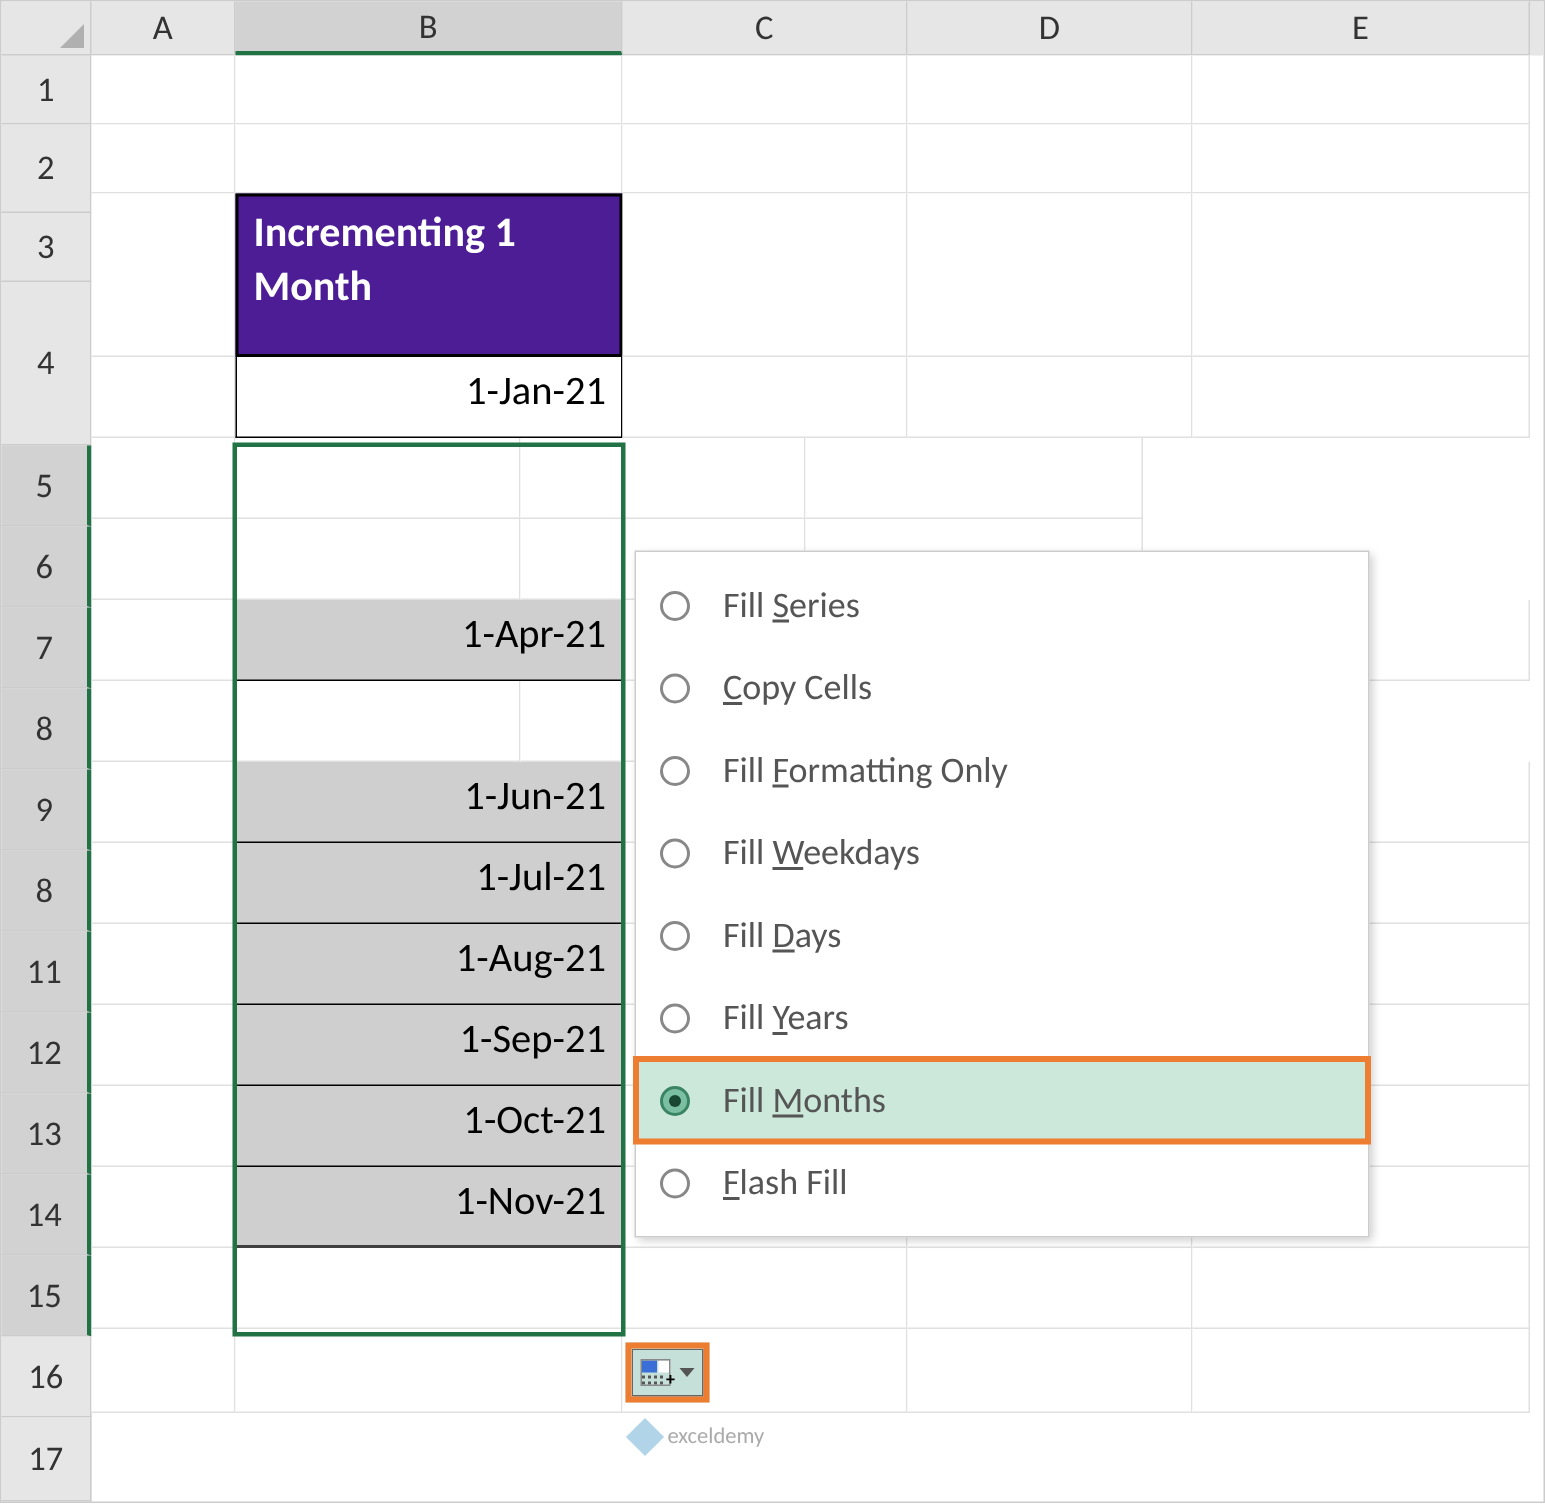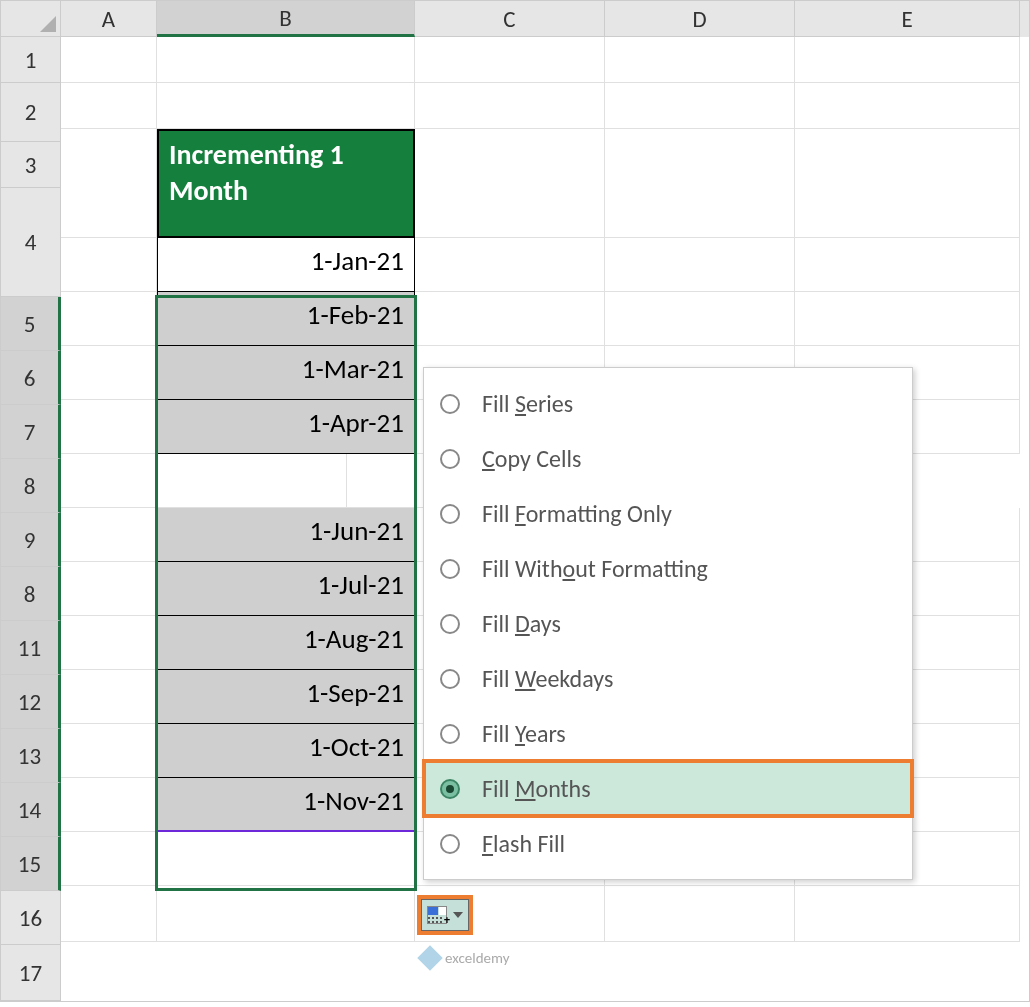--- a/index.html
+++ b/index.html
@@ -94,21 +94,21 @@
   .title-cell {
     background: #d6dce5;
     color: #203864;
     font-weight: bold;
     font-size: 30px;
     display: flex;
     align-items: center;
     padding-left: 16px;
   }
   .header-cell {
-    background: #15803d;
+    background: #4c1d95;
     color: #fff;
     font-weight: bold;
     font-size: 28px;
     border: 2px solid #000;
     padding: 6px 10px;
     line-height: 1.3;
     display: flex;
     align-items: flex-start;
   }
   .data-cell {
@@ -292,28 +292,26 @@
 
         <div class="cell-row" style="height:54px">
             <div class="cell" style="width:96px"></div>
             <div class="cell data-cell first" style="width:258px">1-Jan-21</div>
             <div class="cell" style="width:190px"></div>
             <div class="cell" style="width:190px"></div>
             <div class="cell" style="width:225px"></div>
           </div>
         <div class="cell-row" style="height:54px">
             <div class="cell" style="width:96px"></div>
-            <div class="cell data-cell sel" style="width:258px">1-Feb-21</div>
-            <div class="cell" style="width:190px"></div>
-            <div class="cell" style="width:190px"></div>
-            <div class="cell" style="width:225px"></div>
-          </div>
-        <div class="cell-row" style="height:54px">
-            <div class="cell" style="width:96px"></div>
-            <div class="cell data-cell sel" style="width:258px">1-Mar-21</div>
+            <div class="cell" style="width:190px"></div>
+            <div class="cell" style="width:190px"></div>
+            <div class="cell" style="width:225px"></div>
+          </div>
+        <div class="cell-row" style="height:54px">
+            <div class="cell" style="width:96px"></div>
             <div class="cell" style="width:190px"></div>
             <div class="cell" style="width:190px"></div>
             <div class="cell" style="width:225px"></div>
           </div>
         <div class="cell-row" style="height:54px">
             <div class="cell" style="width:96px"></div>
             <div class="cell data-cell sel" style="width:258px">1-Apr-21</div>
             <div class="cell" style="width:190px"></div>
             <div class="cell" style="width:190px"></div>
             <div class="cell" style="width:225px"></div>
@@ -354,21 +352,21 @@
           </div>
         <div class="cell-row" style="height:54px">
             <div class="cell" style="width:96px"></div>
             <div class="cell data-cell sel" style="width:258px">1-Oct-21</div>
             <div class="cell" style="width:190px"></div>
             <div class="cell" style="width:190px"></div>
             <div class="cell" style="width:225px"></div>
           </div>
         <div class="cell-row" style="height:54px">
             <div class="cell" style="width:96px"></div>
-            <div class="cell data-cell sel" style="width:258px;border-bottom:2px solid #6d28d9">1-Nov-21</div>
+            <div class="cell data-cell sel" style="width:258px;border-bottom:2px solid #404040">1-Nov-21</div>
             <div class="cell" style="width:190px"></div>
             <div class="cell" style="width:190px"></div>
             <div class="cell" style="width:225px"></div>
           </div>
 
         <div class="cell-row" style="height:54px">
             <div class="cell" style="width:96px"></div>
             <div class="cell" style="width:258px"></div>
             <div class="cell" style="width:190px"></div>
             <div class="cell" style="width:190px"></div>
@@ -398,29 +396,25 @@
         <div class="menu-item">
           <span class="radio"></span>
           <span><span></span><span class="ul">C</span><span>opy Cells</span></span>
         </div>
         <div class="menu-item">
           <span class="radio"></span>
           <span><span>Fill </span><span class="ul">F</span><span>ormatting Only</span></span>
         </div>
         <div class="menu-item">
           <span class="radio"></span>
-          <span><span>Fill With</span><span class="ul">o</span><span>ut Formatting</span></span>
+          <span><span>Fill </span><span class="ul">W</span><span>eekdays</span></span>
         </div>
         <div class="menu-item">
           <span class="radio"></span>
           <span><span>Fill </span><span class="ul">D</span><span>ays</span></span>
-        </div>
-        <div class="menu-item">
-          <span class="radio"></span>
-          <span><span>Fill </span><span class="ul">W</span><span>eekdays</span></span>
         </div>
         <div class="menu-item">
           <span class="radio"></span>
           <span><span>Fill </span><span class="ul">Y</span><span>ears</span></span>
         </div>
         <div class="menu-item highlighted">
           <span class="radio checked"></span>
           <span><span>Fill </span><span class="ul">M</span><span>onths</span></span>
         </div>
         <div class="menu-item">

